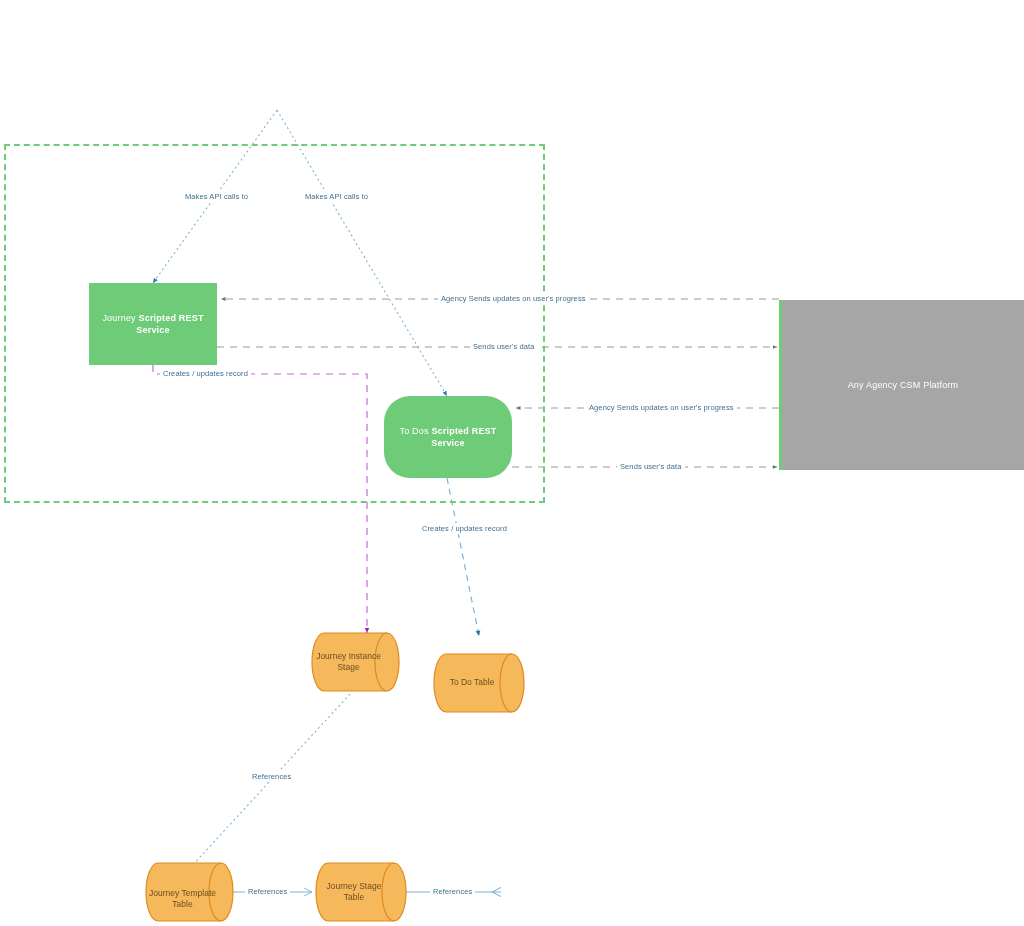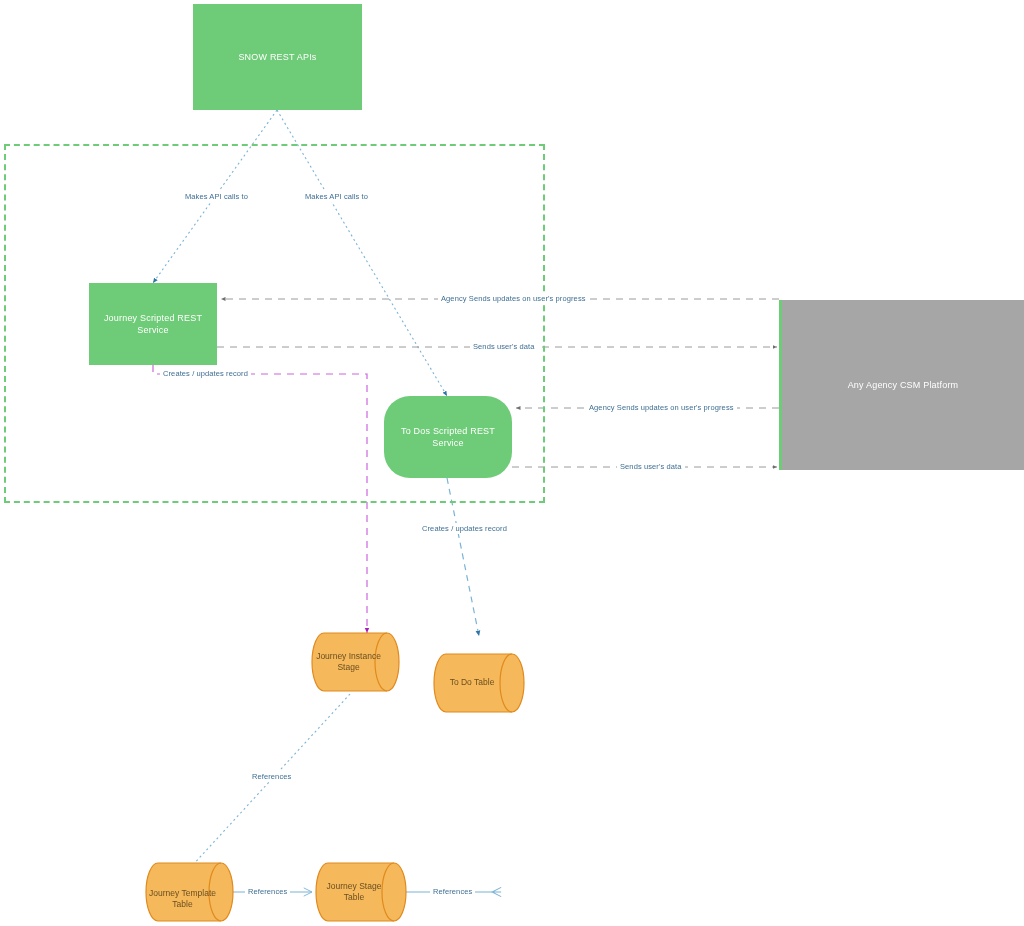--- a/index.html
+++ b/index.html
@@ -46,21 +46,21 @@
     color: #ffffff;
     border-left: 3px solid #6ecb77;
   }
   .node-label {
     font-size: 9px;
     line-height: 1.35;
     letter-spacing: 0.2px;
     padding: 0 6px;
   }
   .node-label .bold {
-    font-weight: normal;
+    font-weight: bold;
   }
   .cyl-wrap {
     position: absolute;
     z-index: 5;
   }
   .cyl-wrap svg {
     position: absolute;
     left: 0;
     top: 0;
     overflow: visible;
@@ -144,23 +144,20 @@
 
     <path d="M 447 478 L 479 636" fill="none" stroke="#7ab3d6" stroke-width="1.2" stroke-dasharray="6,5" marker-end="url(#arrowBlue)"></path>
 
     <path d="M 350 694 L 190 868" fill="none" stroke="#7ab3d6" stroke-width="1.1" stroke-dasharray="2,3" marker-end="url(#arrowBlue)"></path>
 
     <path d="M 232 892 L 312 892" fill="none" stroke="#7ab3d6" stroke-width="1.1" marker-end="url(#crowOpen)"></path>
 
     <path d="M 404 892 L 492 892" fill="none" stroke="#7ab3d6" stroke-width="1.1" marker-end="url(#crowMany)"></path>
   </svg>
 
-  <div class="node box-green" style="left:193px; top:4px; width:169px; height:106px;">
-    <span class="node-label">SNOW REST APIs</span>
-  </div>
 
   <div class="node box-green" style="left:89px; top:283px; width:128px; height:82px;">
     <span class="node-label"><span>Journey </span><span class="bold">Scripted REST Service</span></span>
   </div>
 
   <div class="node box-green" style="left:384px; top:396px; width:128px; height:82px;border-radius:26px;">
     <span class="node-label"><span>To Dos </span><span class="bold">Scripted REST Service</span></span>
   </div>
 
   <div class="node box-gray" style="left:779px; top:300px; width:245px; height:170px;">

